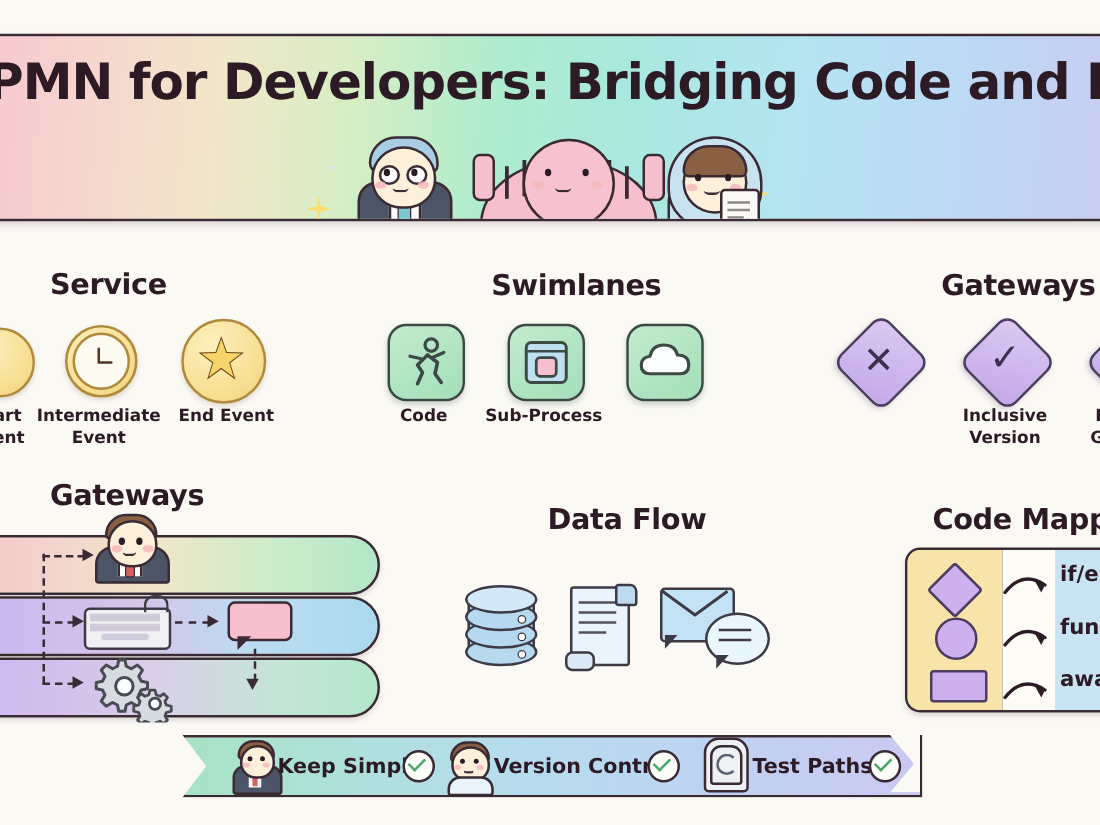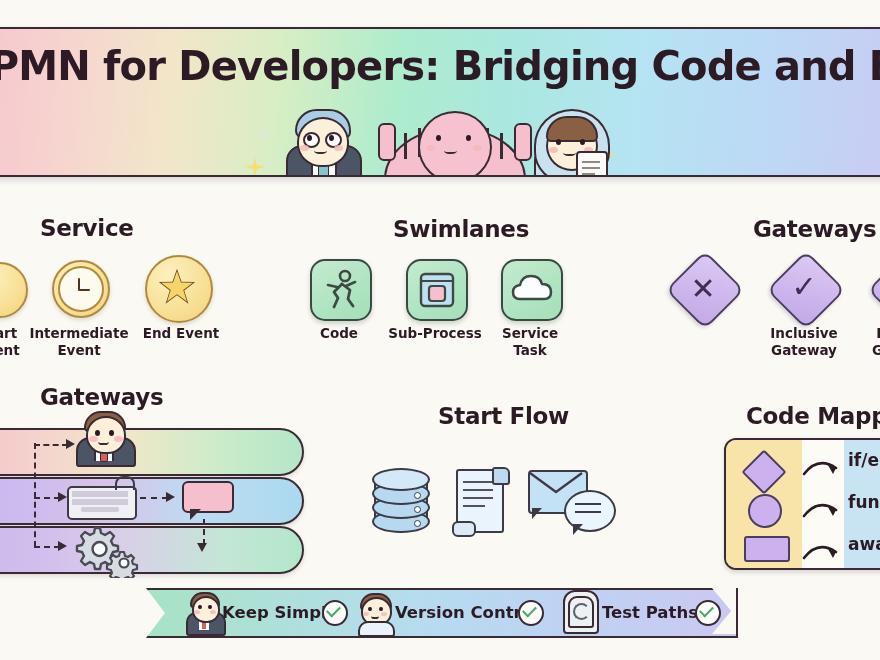--- a/index.html
+++ b/index.html
@@ -499,30 +499,29 @@
       <rect x="21" y="25" width="16" height="15" rx="3" fill="#f6bfcd" stroke="#3d4a44" stroke-width="2.2"></rect>
     </svg>
   </div>
   <div class="item-label" style="left:382px;top:325px;width:106px;">Sub-Process</div>
 
   <div class="act-box" style="left:501px;top:259px;">
     <svg width="58" height="58" viewBox="0 0 58 58" style="position:absolute;left:0;top:0;">
       <path d="M17 38 Q10 38 10 31 Q10 25 17 24 Q19 15 28 15 Q37 15 39 23 Q48 23 48 31 Q48 38 41 38 Z" fill="#fbfdfe" stroke="#3d4a44" stroke-width="2.5" stroke-linejoin="round"></path>
     </svg>
   </div>
-  <div class="item-label" style="left:490px;top:325px;width:80px;">Service Task</div>
 
   <div class="sec-title" style="left:753px;top:216px;">Gateways</div>
 
   <div class="gw-dia" style="left:677px;top:262px;"></div>
   <div class="gw-glyph" style="left:677px;top:274px;width:52px;">✕</div>
 
   <div class="gw-dia" style="left:778px;top:262px;"></div>
   <div class="gw-glyph" style="left:778px;top:272px;width:52px;">✓</div>
-  <div class="item-label" style="left:758px;top:325px;width:92px;">Inclusive Gateway</div>
+  <div class="item-label" style="left:758px;top:325px;width:92px;">Inclusive Version</div>
 
   <div class="gw-dia" style="left:879px;top:262px;"></div>
   <div class="item-label" style="left:859px;top:325px;width:92px;">Parallel Gateway</div>
 
   <div class="sec-title" style="left:40px;top:384px;">Gateways</div>
 
   <div class="lane lane1" style="left:-56px;top:428px;width:356px;"></div>
   <div class="lane lane2" style="left:-56px;top:477px;width:356px;"></div>
   <div class="lane lane3" style="left:-56px;top:526px;width:356px;"></div>
 
@@ -573,21 +572,21 @@
         <path d="M25 8 l5 0 1 5 4 2 5-3 4 4 -3 5 2 4 5 1 0 5 -5 1 -2 4 3 5 -4 4 -5-3 -4 2 -1 5 -5 0 -1-5 -4-2 -5 3 -4-4 3-5 -2-4 -5-1 0-5 5-1 2-4 -3-5 4-4 5 3 4-2 z"></path>
         <circle cx="29.5" cy="29" r="7" fill="#fbfdfe"></circle>
       </g>
       <g fill="#d6dce2" stroke="#4a4a52" stroke-width="2.2" stroke-linejoin="round">
         <path d="M50 32 l4 0 1 4 3 1 3-2 3 3 -2 3 1 3 4 1 0 4 -4 1 -1 3 2 3 -3 3 -3-2 -3 1 -1 4 -4 0 -1-4 -3-1 -3 2 -3-3 2-3 -1-3 -4-1 0-4 4-1 1-3 -2-3 3-3 3 2 3-1 z"></path>
         <circle cx="54" cy="43" r="4.5" fill="#fbfdfe"></circle>
       </g>
     </svg>
   </div>
 
-  <div class="sec-title" style="left:438px;top:403px;">Start Flow</div>
+  <div class="sec-title" style="left:438px;top:403px;">Data Flow</div>
 
   <div style="position:absolute;left:372px;top:468px;width:60px;height:66px;">
     <div class="df-body" style="left:2px;top:11px;width:50px;height:42px;"></div>
     <div class="df-ell" style="left:0px;top:42px;width:54px;height:19px;"></div>
     <div class="df-ell" style="left:0px;top:28px;width:54px;height:19px;"></div>
     <div class="df-ell" style="left:0px;top:14px;width:54px;height:19px;"></div>
     <div class="df-ell" style="left:0px;top:0px;width:54px;height:19px;background:#d3e9f7;"></div>
     <div style="position:absolute;left:42px;top:24px;width:5px;height:5px;border-radius:50%;background:#fbfdfe;border:1.6px solid #3d3a45;"></div>
     <div style="position:absolute;left:42px;top:38px;width:5px;height:5px;border-radius:50%;background:#fbfdfe;border:1.6px solid #3d3a45;"></div>
     <div style="position:absolute;left:42px;top:52px;width:5px;height:5px;border-radius:50%;background:#fbfdfe;border:1.6px solid #3d3a45;"></div>

